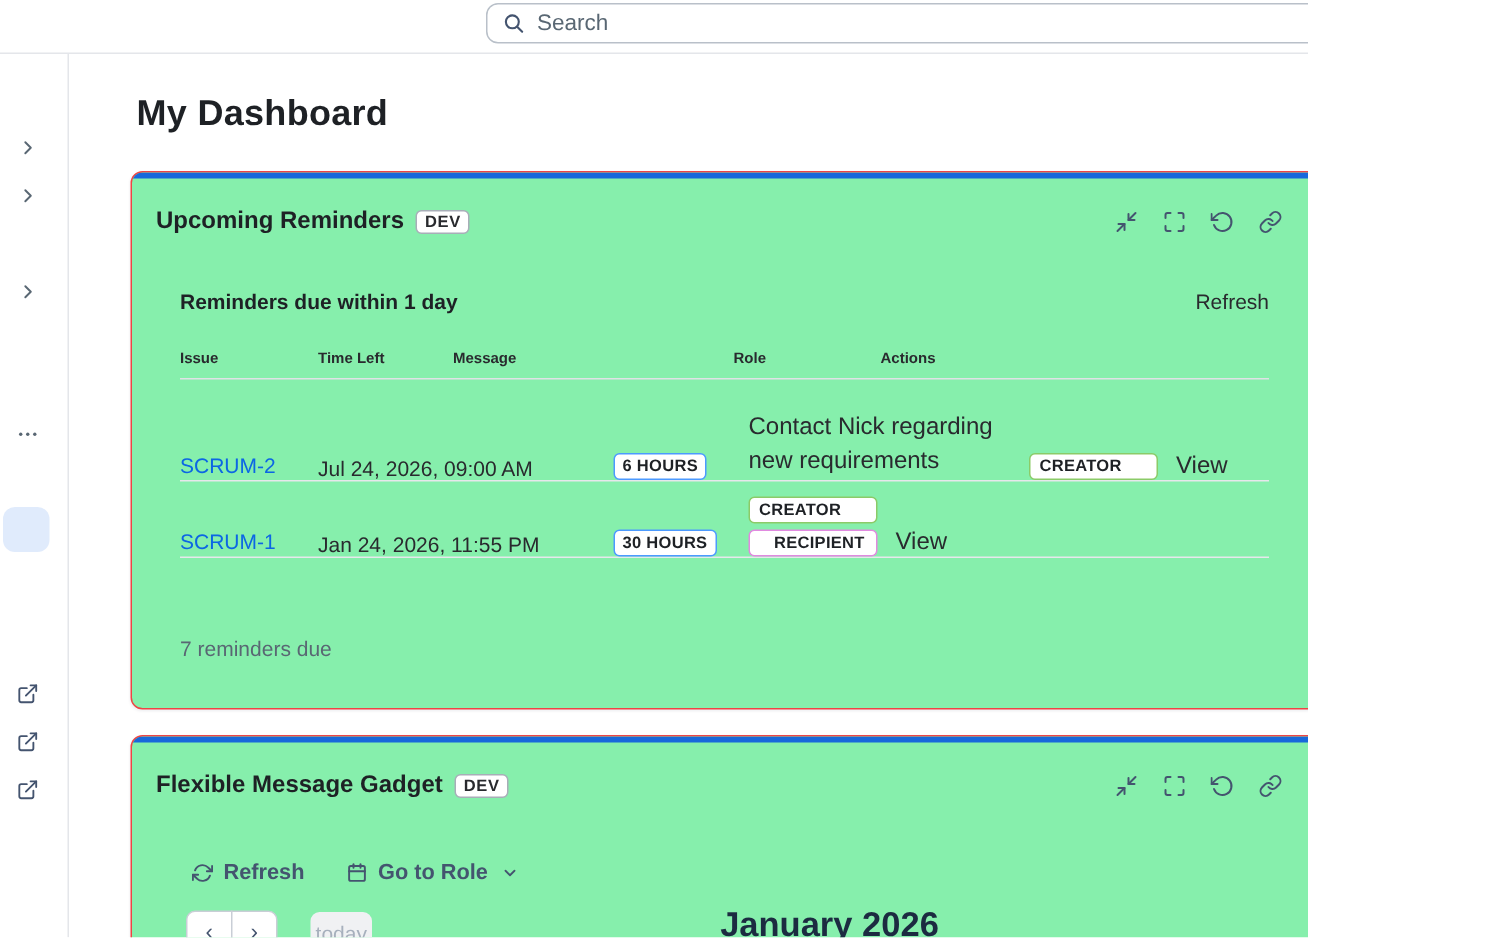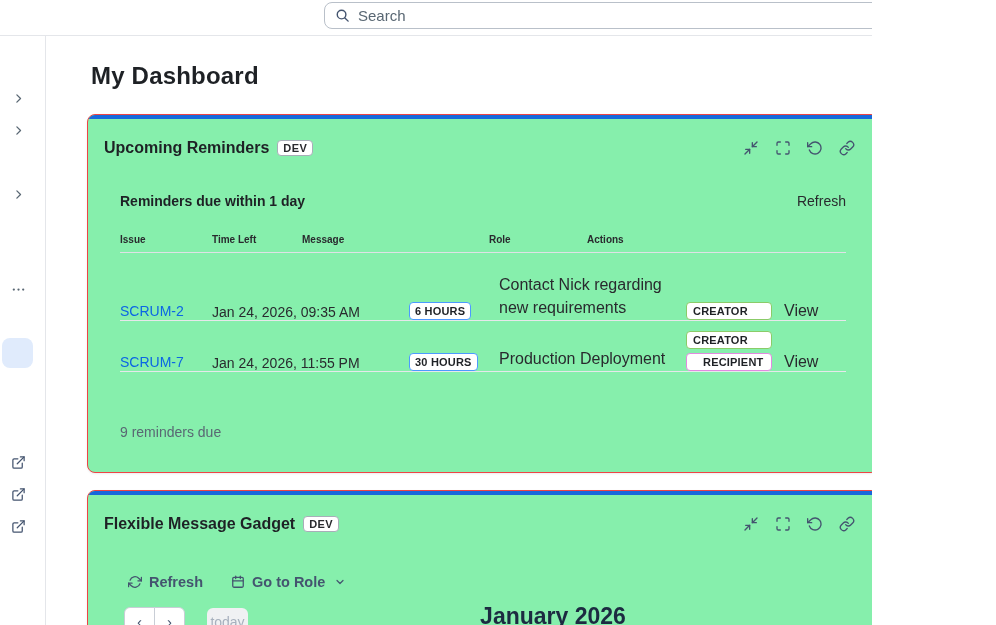--- a/index.html
+++ b/index.html
@@ -241,47 +241,46 @@
       <div class="thead">
         <span class="col-issue">Issue</span>
         <span class="col-time">Time Left</span>
         <span class="col-msg">Message</span>
         <span class="col-role">Role</span>
         <span class="col-actions">Actions</span>
       </div>
 
       <div class="trow r1">
         <span class="col-issue"><a class="issue-link">SCRUM-2</a></span>
-        <span class="col-due cell-text">Jan 24, 2026, 09:35 AM</span>
+        <span class="col-due cell-text">Jul 24, 2026, 09:00 AM</span>
         <span class="col-time"><span class="time-badge">6 HOURS</span></span>
         <span class="col-msg"><span class="msg-text">Contact Nick regarding new requirements</span></span>
         <span class="col-role">
             <span class="role-stack">
               <span class="role-badge role-creator">CREATOR</span>
             </span>
           </span>
         <span class="col-actions"><button class="view-link">View</button></span>
       </div>
 
       <div class="trow r2">
-        <span class="col-issue"><a class="issue-link">SCRUM-7</a></span>
+        <span class="col-issue"><a class="issue-link">SCRUM-1</a></span>
         <span class="col-due cell-text">Jan 24, 2026, 11:55 PM</span>
         <span class="col-time"><span class="time-badge">30 HOURS</span></span>
-        <span class="col-msg"><span class="msg-text">Production Deployment</span></span>
         <span class="col-role">
             <span class="role-stack">
           <span class="role-badge role-creator">CREATOR</span>
           <span class="role-badge role-recipient">RECIPIENT</span>
         </span>
           </span>
         <span class="col-actions"><button class="view-link">View</button></span>
       </div>
     </div>
 
-    <div class="gadget-footer">9 reminders due</div>
+    <div class="gadget-footer">7 reminders due</div>
   </section>
 
   <section class="card" id="card-calendar">
     <div class="card-accent"></div>
     <div class="card-header">
       <span class="card-title">Flexible Message Gadget</span>
       <span class="env-badge">DEV</span>
     </div>
     <div class="card-actions">
       <button class="icon-btn">

